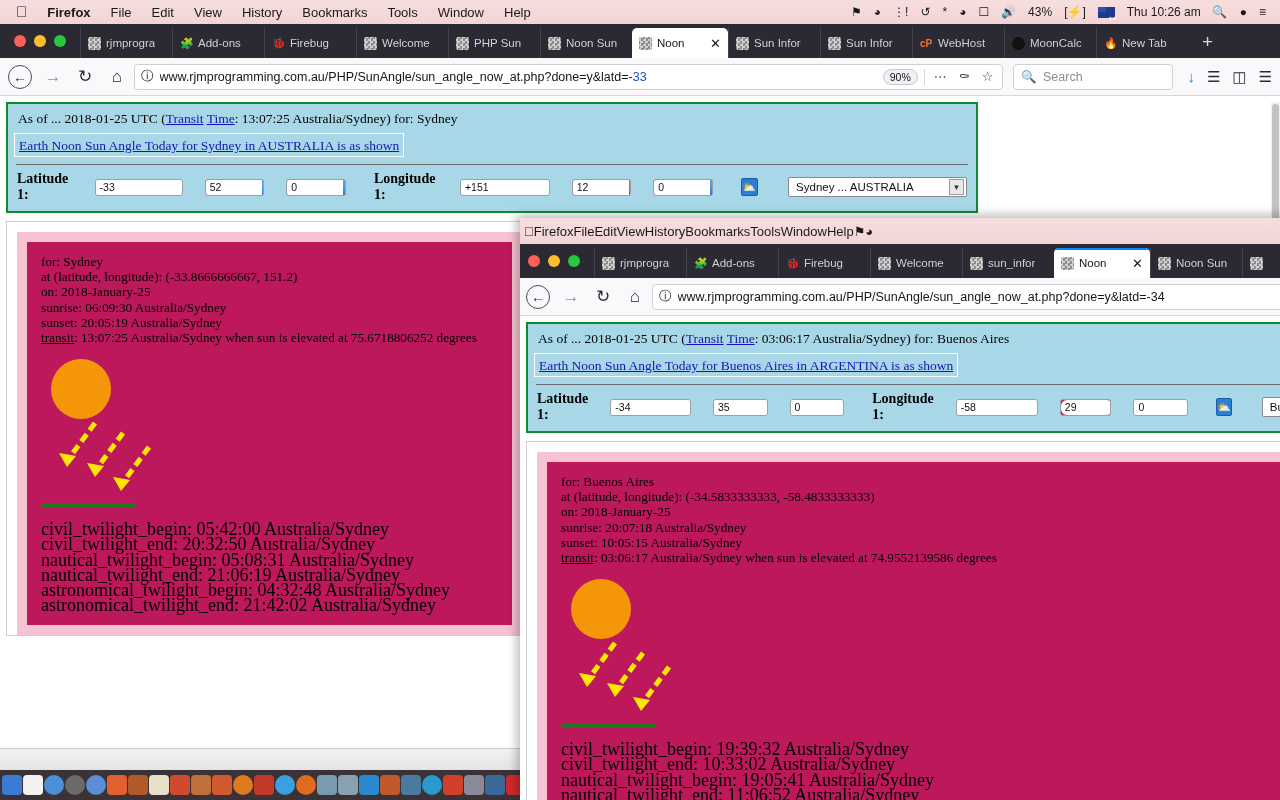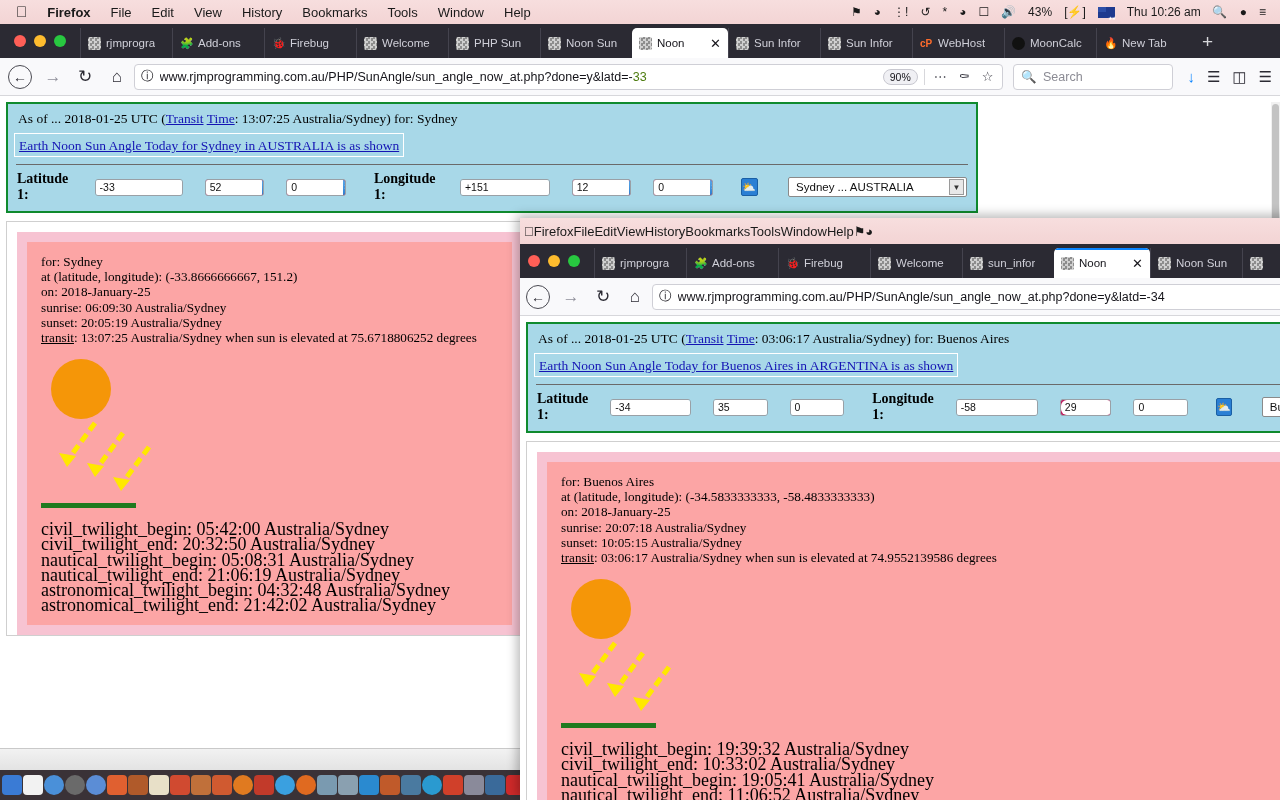--- a/index.html
+++ b/index.html
@@ -65,21 +65,21 @@
   .navbtn{ width:30px; height:30px; display:flex; align-items:center; justify-content:center;
            font-size:17px; color:#2b2a33; }
   .navbtn.back{ border:1.4px solid #4a4a52; border-radius:50%; width:24px; height:24px; font-size:14px; margin-right:4px;}
   .navbtn.dim{ color:#8f8f9a; }
   .urlbox {
     flex:1; height:26px; background:#fff; border:1px solid #cfcfd6; border-radius:4px;
     display:flex; align-items:center; padding:0 6px; gap:6px; font-size:12.5px; color:#15141a;
     min-width:0;
   }
   .urlbox .urltext{ flex:1; overflow:hidden; white-space:nowrap; }
-  .urltext .fade{ color:#4d7c0f; }
+  .urltext .fade{ color:#1d4ed8; }
   .zoombadge{ font-size:10.5px; border:1px solid #c8c8d0; border-radius:10px; padding:1px 6px; color:#15141a; background:#f0f0f4;}
   .usep{ width:1px; height:16px; background:#d7d7db; }
   .uicon{ font-size:13px; color:#3a3a44; padding:0 3px; }
   .searchbox {
     width:160px; height:26px; background:#fff; border:1px solid #cfcfd6; border-radius:4px;
     display:flex; align-items:center; gap:6px; padding:0 7px; font-size:12.5px; color:#8b8b94; margin-left:8px;
   }
   .tbicons{ display:flex; align-items:center; gap:12px; padding-left:12px; font-size:15px; color:#2b2a33;}
 
   
@@ -105,21 +105,21 @@
             display:flex; align-items:center; justify-content:center; font-size:11px; }
   .citysel {
     height:20px; border:1px solid #8a8a8a; border-radius:2px; background:#fff; font-size:11.5px;
     display:flex; align-items:center; padding:0 2px 0 7px; color:#111; font-family:"Liberation Sans",sans-serif;
   }
   .citysel .cname{ flex:1; white-space:nowrap; overflow:hidden; }
   .citysel .arrow{ width:15px; height:16px; background:#e8e8e8; border:1px solid #9a9a9a; color:#333;
                    font-size:8px; display:flex; align-items:center; justify-content:center; }
 
   .pinkcard {
-    border:10px solid #f7c3d2; background:#fca5a5; margin:10px 6px 0 10px;
+    border:10px solid #f7c3d2; background:#be185d; margin:10px 6px 0 10px;
     padding:12px 14px 12px 14px; font-family:"Liberation Serif", serif; color:#000;
   }
   .pinkouter { border:1px solid #cfcfcf; margin:8px 6px 0 6px; background:#fff; }
   .dtxt { font-size:13.2px; line-height:15.2px; }
   .dtxt .ul { text-decoration:underline; }
   .sun { width:60px; height:60px; border-radius:50%; background:#f59608; margin:14px 0 0 10px; }
   .arrows-svg { display:block; margin-left:4px; }
   .ground { height:5px; background:#1f7a1f; margin:4px 0 0 0; }
   .twilight { font-size:18px; line-height:15.2px; margin-top:14px; }
 

